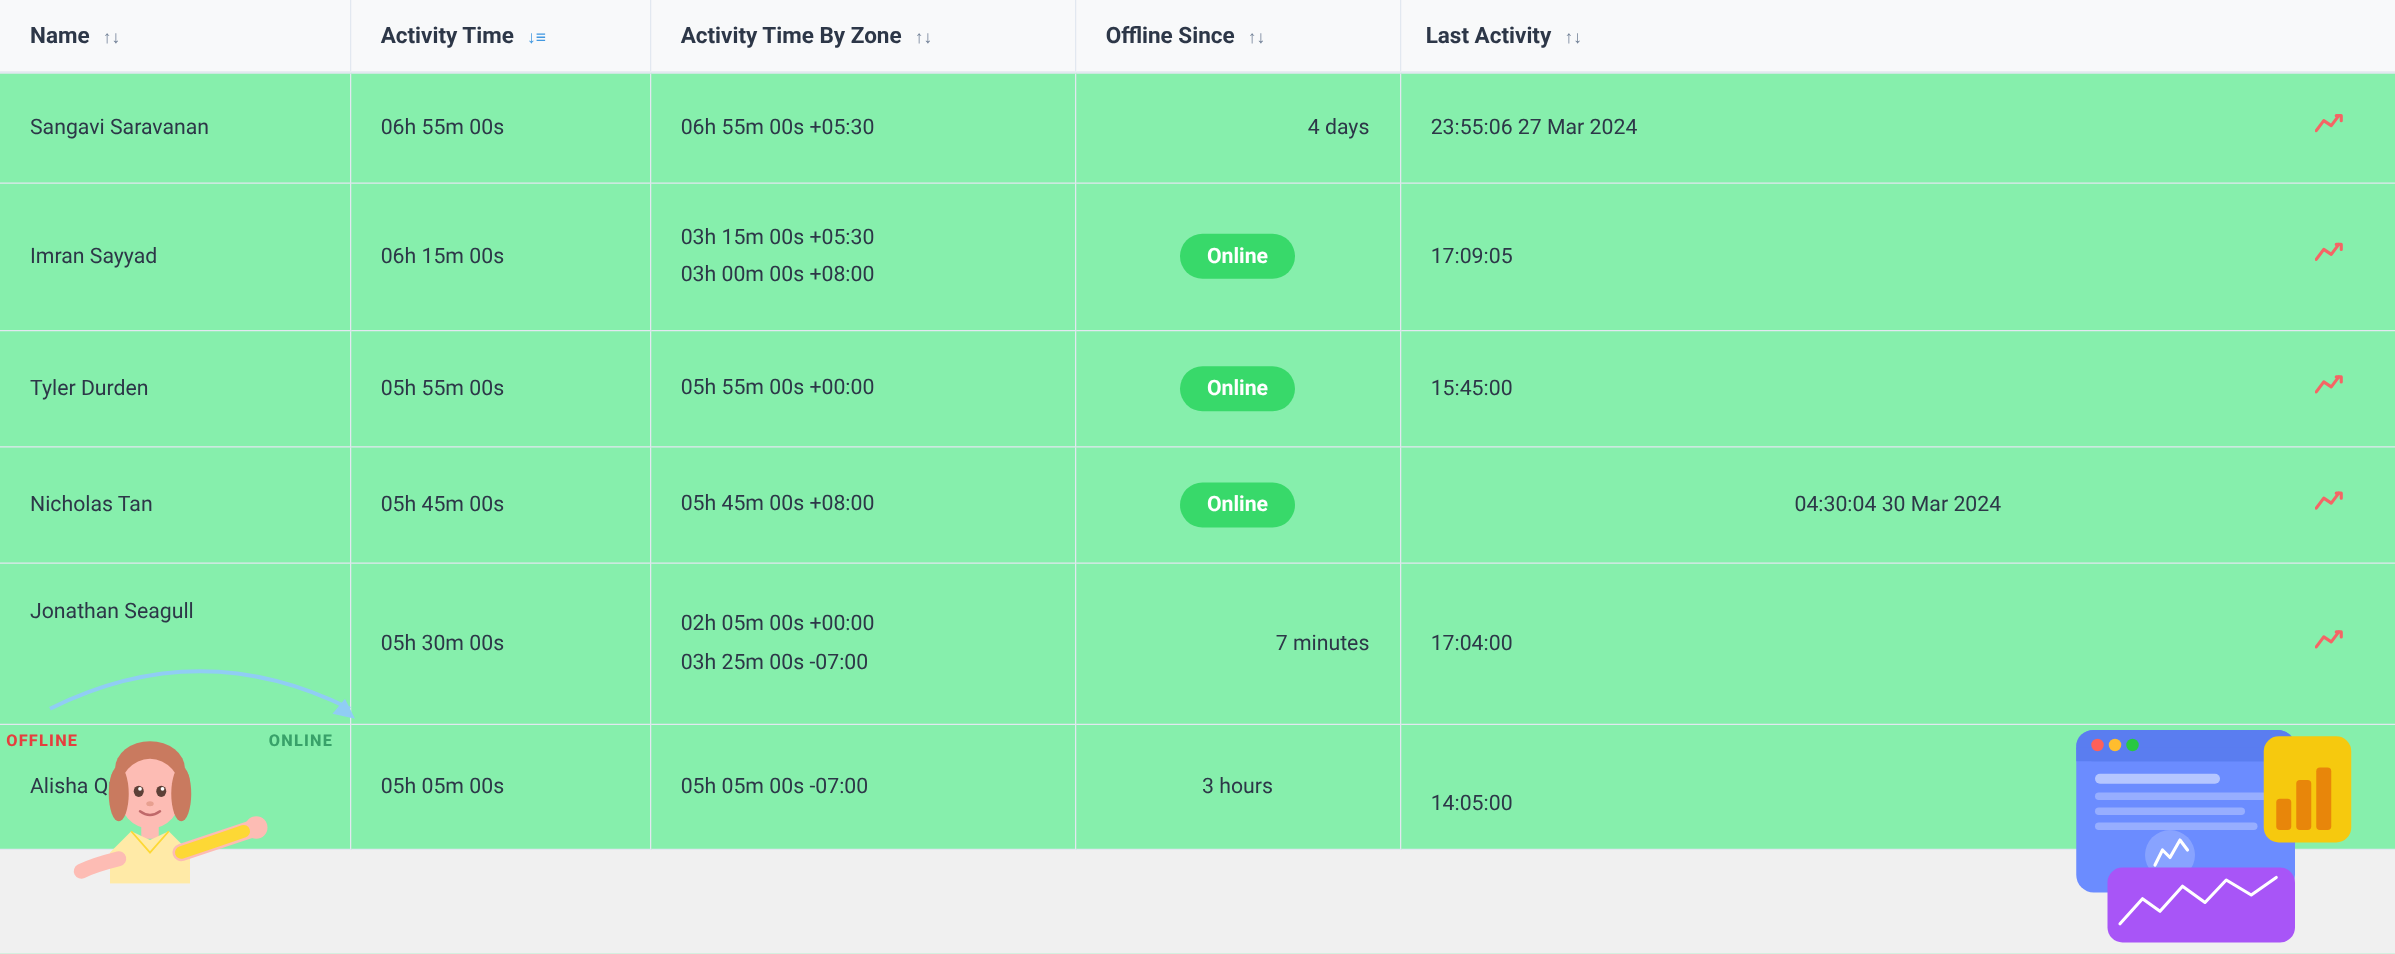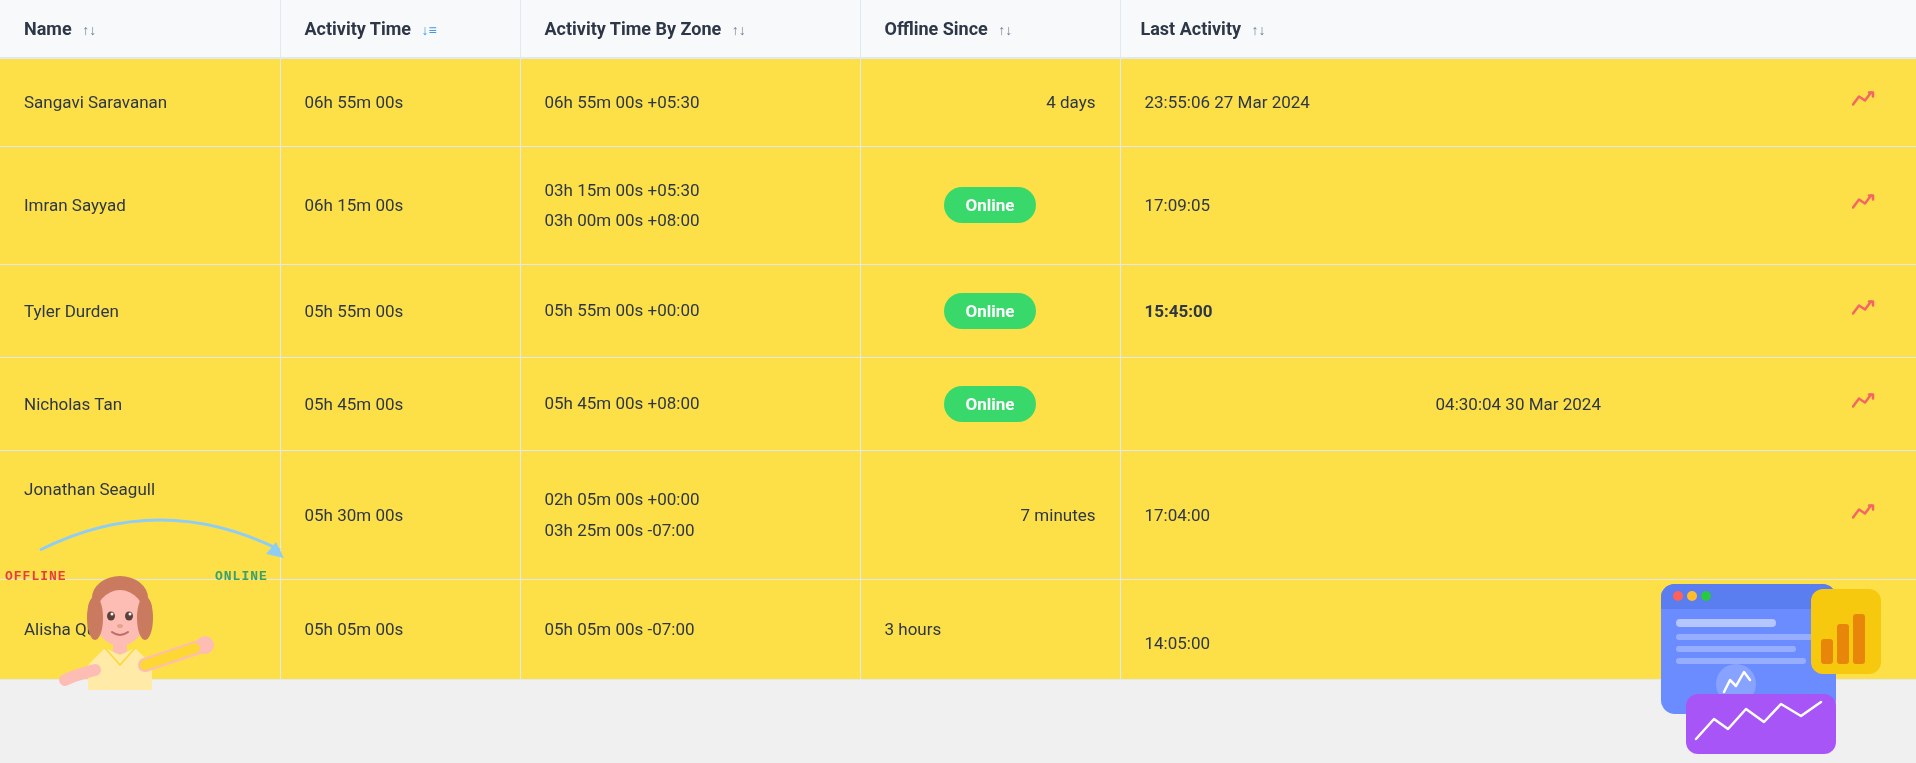--- a/index.html
+++ b/index.html
@@ -4,21 +4,21 @@
   <style>
     * { margin: 0; padding: 0; box-sizing: border-box; }
     body {
       font-family: -apple-system, BlinkMacSystemFont, 'Segoe UI', Roboto, sans-serif;
       background: #f0f0f0;
       width: 1916px;
       min-height: 763px;
       overflow: hidden;
     }
     .table-container {
-      background: #fde047;
+      background: #86efac;
       width: 100%;
       border-collapse: collapse;
     }
     table {
       width: 100%;
       border-collapse: collapse;
       table-layout: fixed;
     }
     th {
       background: #f8f9fa;
@@ -132,21 +132,21 @@
           <td style="position: relative;"><span>17:09:05</span><span class="chart-icon" style="position: absolute; right: 40px; top: 50%; transform: translateY(-50%);"><svg width="24" height="22" viewBox="0 0 24 22" fill="none" xmlns="http://www.w3.org/2000/svg">
       <polyline points="1,16 7,8 13,12 19,4" stroke="#f56565" stroke-width="2.5" fill="none" stroke-linecap="round" stroke-linejoin="round"></polyline>
       <polyline points="17,4 21,4 21,8" stroke="#f56565" stroke-width="2.5" fill="none" stroke-linecap="round" stroke-linejoin="round"></polyline>
     </svg></span></td>
         </tr>
         <tr>
           <td>Tyler Durden</td>
           <td>05h 55m 00s</td>
           <td class="multiline-cell">05h 55m 00s +00:00</td>
           <td style="text-align: center;"><span class="online-badge">Online</span></td>
-          <td style="position: relative; font-weight: bold;"><span>15:45:00</span><span class="chart-icon" style="position: absolute; right: 40px; top: 50%; transform: translateY(-50%);"><svg width="24" height="22" viewBox="0 0 24 22" fill="none" xmlns="http://www.w3.org/2000/svg">
+          <td style="position: relative;"><span>15:45:00</span><span class="chart-icon" style="position: absolute; right: 40px; top: 50%; transform: translateY(-50%);"><svg width="24" height="22" viewBox="0 0 24 22" fill="none" xmlns="http://www.w3.org/2000/svg">
       <polyline points="1,16 7,8 13,12 19,4" stroke="#f56565" stroke-width="2.5" fill="none" stroke-linecap="round" stroke-linejoin="round"></polyline>
       <polyline points="17,4 21,4 21,8" stroke="#f56565" stroke-width="2.5" fill="none" stroke-linecap="round" stroke-linejoin="round"></polyline>
     </svg></span></td>
         </tr>
         <tr>
           <td>Nicholas Tan</td>
           <td>05h 45m 00s</td>
           <td class="multiline-cell">05h 45m 00s +08:00</td>
           <td style="text-align: center;"><span class="online-badge">Online</span></td>
           <td style="position: relative; text-align: center;"><span>04:30:04 30 Mar 2024</span><span class="chart-icon" style="position: absolute; right: 40px; top: 50%; transform: translateY(-50%);"><svg width="24" height="22" viewBox="0 0 24 22" fill="none" xmlns="http://www.w3.org/2000/svg">
@@ -164,21 +164,21 @@
           <td style="text-align: right;">7 minutes</td>
           <td style="position: relative;"><span>17:04:00</span><span class="chart-icon" style="position: absolute; right: 40px; top: 50%; transform: translateY(-50%);"><svg width="24" height="22" viewBox="0 0 24 22" fill="none" xmlns="http://www.w3.org/2000/svg">
       <polyline points="1,16 7,8 13,12 19,4" stroke="#f56565" stroke-width="2.5" fill="none" stroke-linecap="round" stroke-linejoin="round"></polyline>
       <polyline points="17,4 21,4 21,8" stroke="#f56565" stroke-width="2.5" fill="none" stroke-linecap="round" stroke-linejoin="round"></polyline>
     </svg></span></td>
         </tr>
         <tr>
           <td>Alisha Qu</td>
           <td>05h 05m 00s</td>
           <td class="multiline-cell">05h 05m 00s -07:00</td>
-          <td style="text-align: left;">3 hours</td>
+          <td style="text-align: center;">3 hours</td>
           <td style="position: relative; padding-bottom: 0px; height: 100px;"><span>14:05:00</span><span class="chart-icon" style="position: absolute; right: 40px; top: 50%; transform: translateY(-50%);"><svg width="24" height="22" viewBox="0 0 24 22" fill="none" xmlns="http://www.w3.org/2000/svg">
       <polyline points="1,16 7,8 13,12 19,4" stroke="#f56565" stroke-width="2.5" fill="none" stroke-linecap="round" stroke-linejoin="round"></polyline>
       <polyline points="17,4 21,4 21,8" stroke="#f56565" stroke-width="2.5" fill="none" stroke-linecap="round" stroke-linejoin="round"></polyline>
     </svg></span><div style="position: absolute; bottom: -80px; right: 30px; width: 230px; height: 175px; z-index: 10; pointer-events: none;">
       <svg width="230" height="175" viewBox="0 0 230 175" xmlns="http://www.w3.org/2000/svg">
 
         <rect x="5" y="0" width="175" height="130" rx="14" fill="#6B8CFF"></rect>
         <rect x="5" y="0" width="175" height="25" rx="14" fill="#5A7DF0"></rect>
         <rect x="5" y="14" width="175" height="11" fill="#5A7DF0"></rect>
 
@@ -201,21 +201,21 @@
 
         <rect x="30" y="110" width="150" height="60" rx="12" fill="#A855F7"></rect>
         <polyline points="40,155 58,135 72,145 90,125 108,138 125,120 145,132 165,118" stroke="white" stroke-width="2.5" fill="none" stroke-linecap="round" stroke-linejoin="round"></polyline>
       </svg>
     </div></td>
         </tr>
       </tbody>
   </table>
 </div>
 
-<div style="position: fixed; bottom: 73px; left: 0px; width: 310px; height: 220px; z-index: 20; pointer-events: none; font-family: Liberation Mono, monospace;">
+<div style="position: fixed; bottom: 56px; left: 0px; width: 310px; height: 220px; z-index: 20; pointer-events: none;">
   <svg width="310" height="220" viewBox="0 0 310 220" xmlns="http://www.w3.org/2000/svg">
 
     <path d="M 40 80 Q 160 20 280 80" stroke="#90CDF4" stroke-width="3" fill="none" stroke-dasharray="none"></path>
     <polygon points="276,72 284,88 266,84" fill="#90CDF4"></polygon>
 
     <text x="5" y="110" font-size="13" font-weight="800" fill="#E53E3E" letter-spacing="1">OFFLINE</text>
 
     <text x="215" y="110" font-size="13" font-weight="800" fill="#38A169" letter-spacing="1">ONLINE</text>
 
     <ellipse cx="120" cy="138" rx="32" ry="20" fill="#D4856A"></ellipse>

